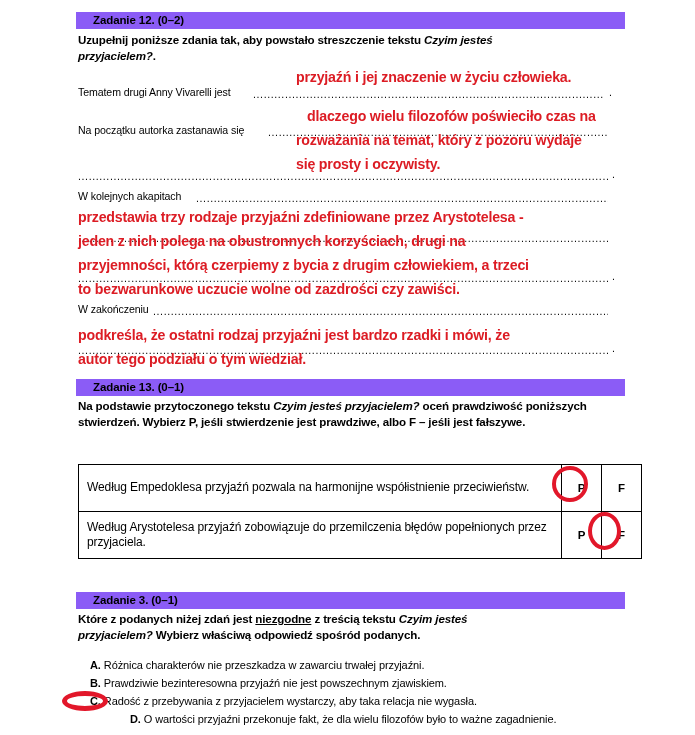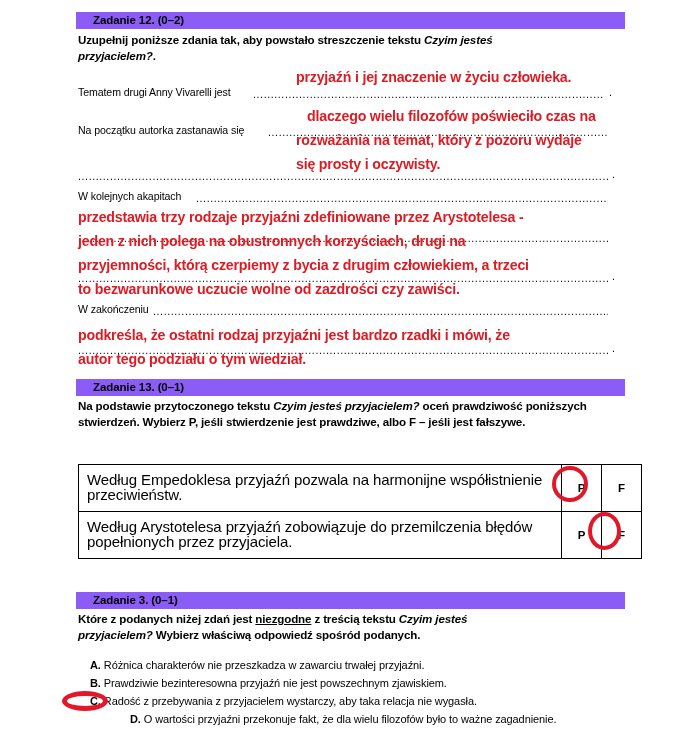--- a/index.html
+++ b/index.html
@@ -83,21 +83,21 @@
   .pf-table {
     position: absolute;
     left: 78px;
     top: 464px;
     width: 544px;
     border-collapse: collapse;
     table-layout: fixed;
   }
   .pf-table td {
     border: 1.3px solid #000;
-    font-size: 15px;
+    font-size: 12px;
     line-height: 14.5px;
     letter-spacing: -0.1px;
     padding: 6px 8px 7px 8px;
     vertical-align: middle;
   }
   .pf-table td.stmt { width: 466px; }
   .pf-table td.opt {
     width: 39px;
     text-align: center;
     font-weight: bold;

